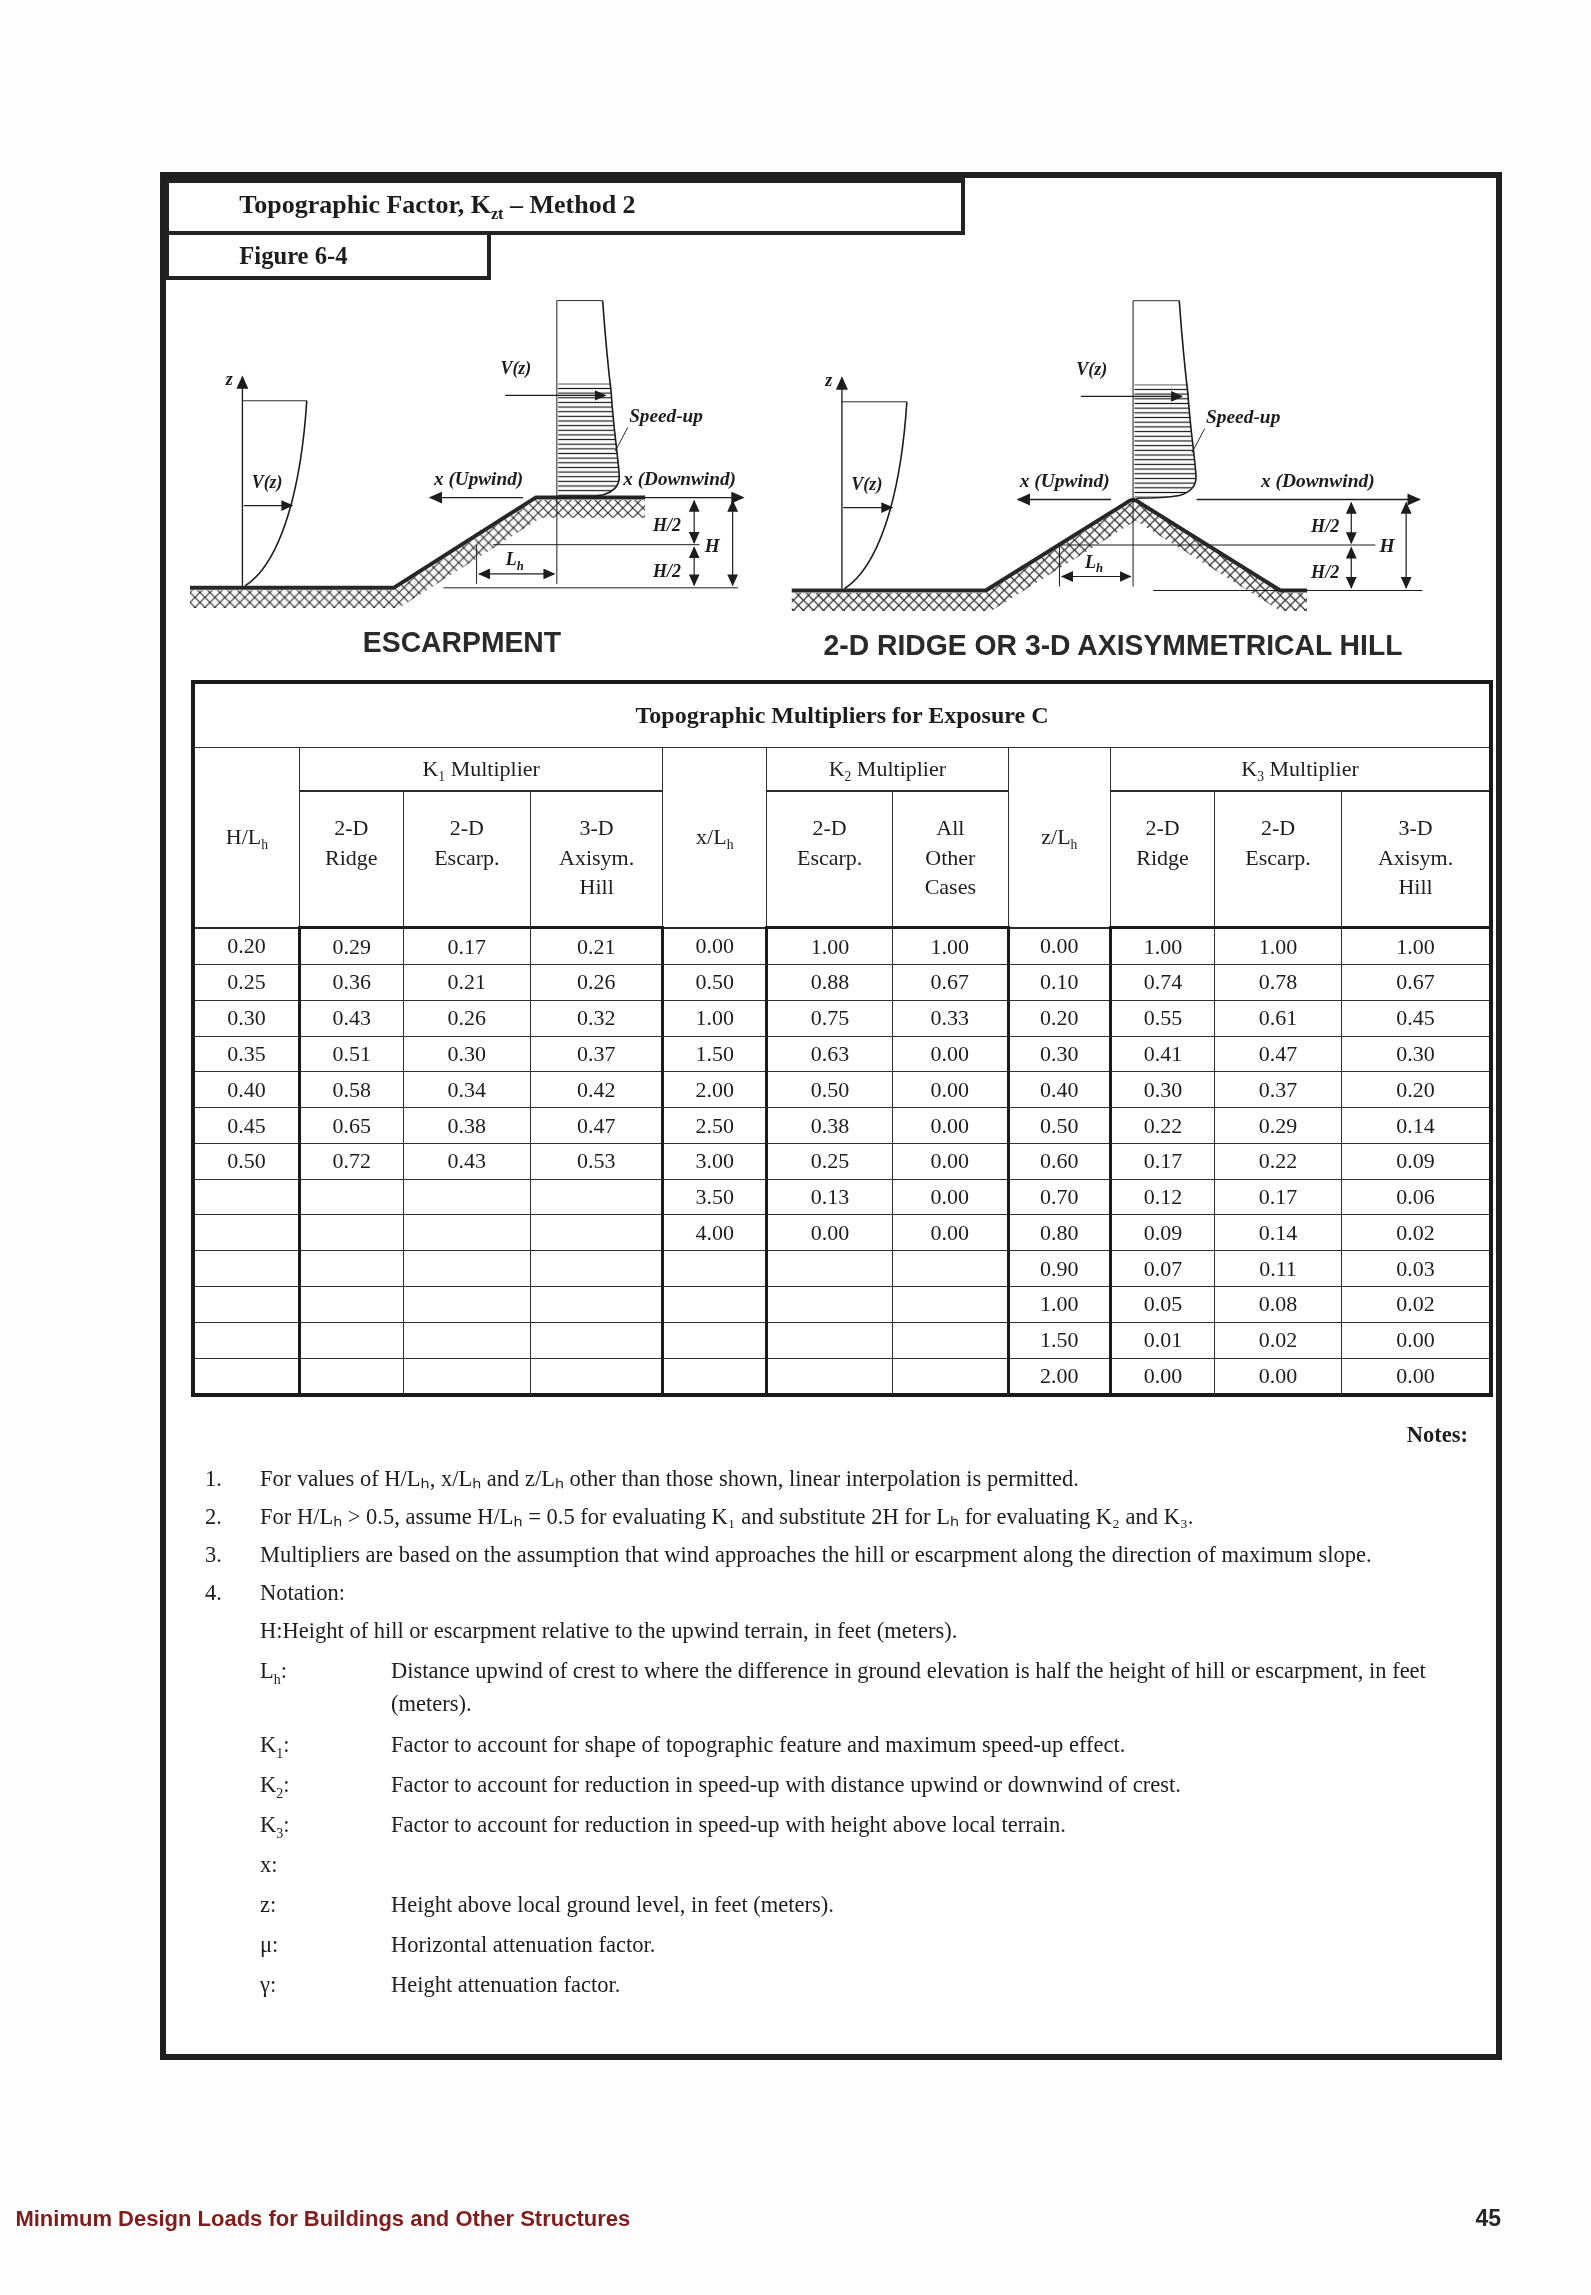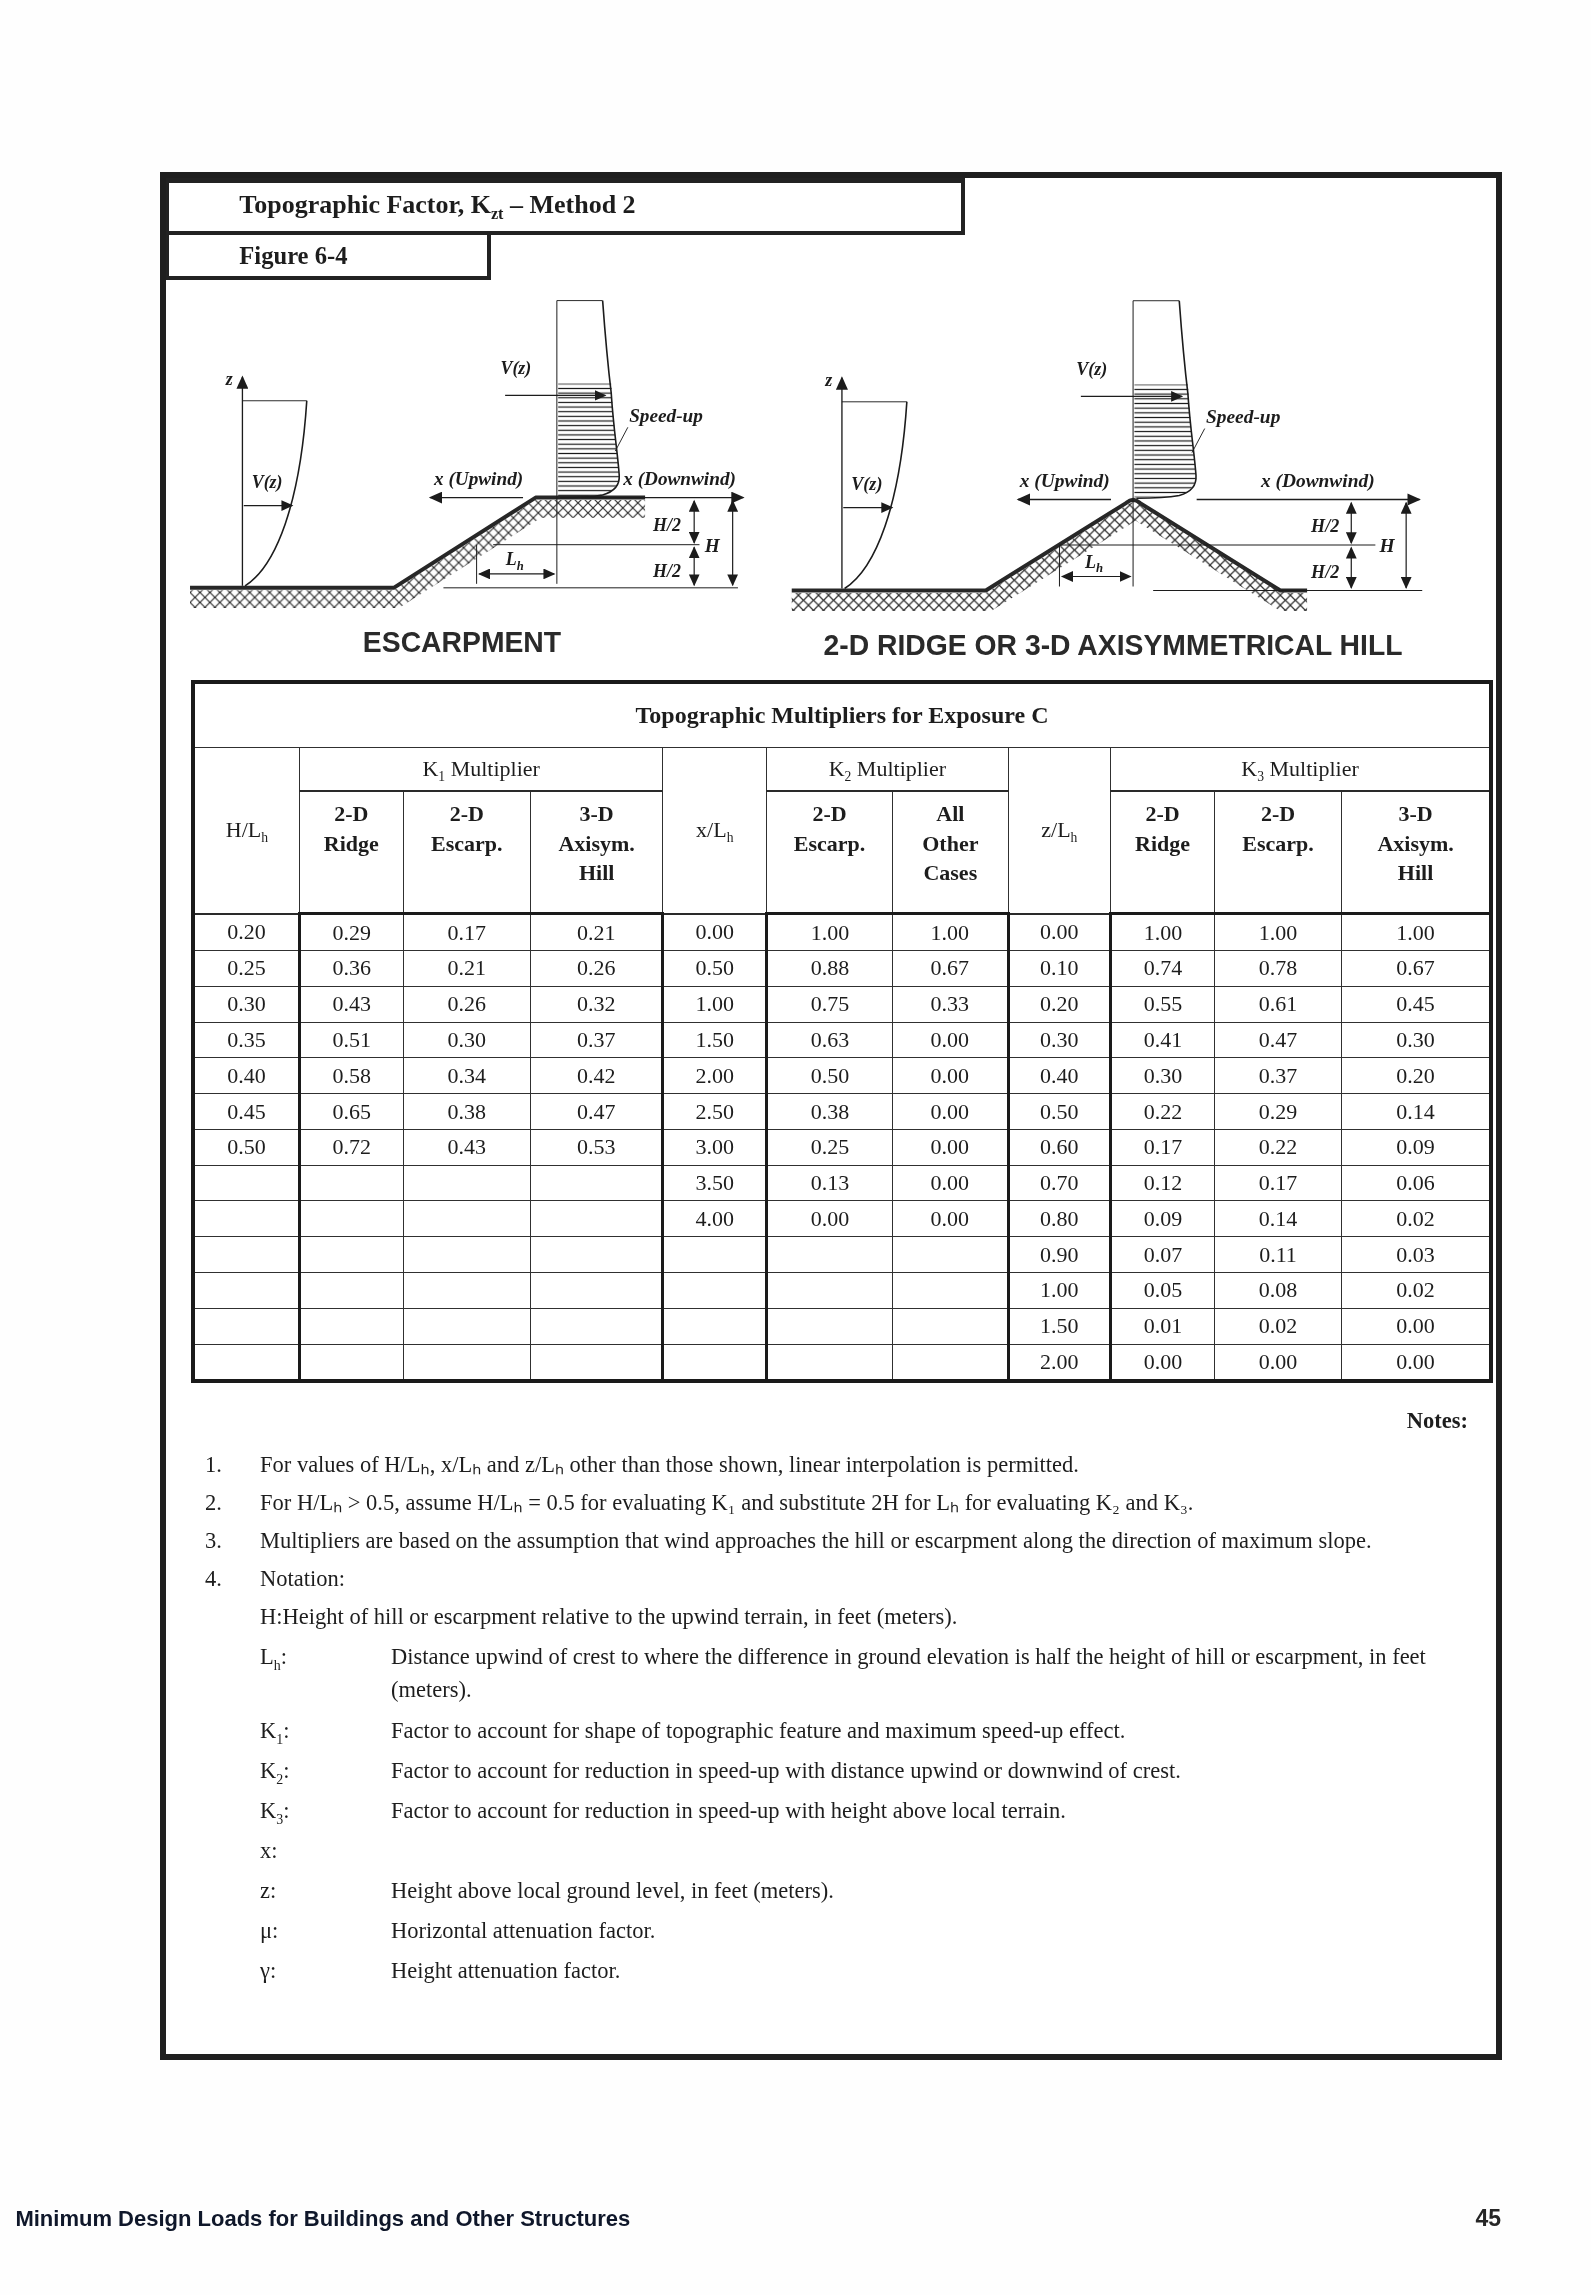--- a/index.html
+++ b/index.html
@@ -45,21 +45,21 @@
   table.mult th, table.mult td{
     border:1.4px solid #303030;text-align:center;vertical-align:middle;
     padding:1.4px 2.8px;background:#fff;color:#1d1d1d;
   }
   th.tbl-title{
     font-size:24px;font-weight:bold;height:60px;
     border-bottom:3.5px solid #1a1a1a;
   }
   tr.grp th{font-weight:normal;height:39px;font-size:22px;border-bottom:2.1px solid #2a2a2a;}
   tr.subh th{
-    font-weight:bold;height:112px;vertical-align:top;padding-top:7px;
+    font-weight:normal;height:112px;vertical-align:top;padding-top:21px;
     white-space:pre-line;line-height:1.35;border-bottom:3.5px solid #1a1a1a;
   }
   th.ratio{border-left:3.5px solid #1a1a1a;border-right:3.5px solid #1a1a1a;font-weight:bold;vertical-align:middle;border-bottom:3.5px solid #1a1a1a;}
   th.ratio:first-child{border-left:none;}
   table.mult tbody td{height:32px;}
   table.mult tbody td:nth-child(1){border-right:3.5px solid #1a1a1a;}
   table.mult tbody td:nth-child(5),
   table.mult tbody td:nth-child(8){border-left:3.5px solid #1a1a1a;border-right:3.5px solid #1a1a1a;}
   
   .notes{margin:21px 28px 0 39px;font-size:22.5px;line-height:1.5;}
@@ -71,21 +71,21 @@
   .notation-row{display:flex;margin-bottom:6.3px;}
   .notation-term{flex:none;width:131px;}
   .notation-row.tight .notation-term{width:auto;}
   .notation-def{flex:1;}
   
   .footer{
     position:absolute;left:15.4px;right:91px;top:2205px;
     display:flex;justify-content:space-between;align-items:baseline;
     font-family:"Liberation Sans", sans-serif;
   }
-  .footer-left{font-size:22px;font-weight:bold;color:#0f172a;}
+  .footer-left{font-size:22px;font-weight:bold;color:#7f1d1d;}
   .footer-page{font-size:23px;font-weight:bold;color:#262626;}
 </style>
 </head>
 <body>
 
 <div class="mainbox">
 
   <div class="titlebox"><span>Topographic Factor, K</span><sub>zt</sub><span> – Method 2</span></div>
 
   <div class="figbox">Figure 6-4</div>

